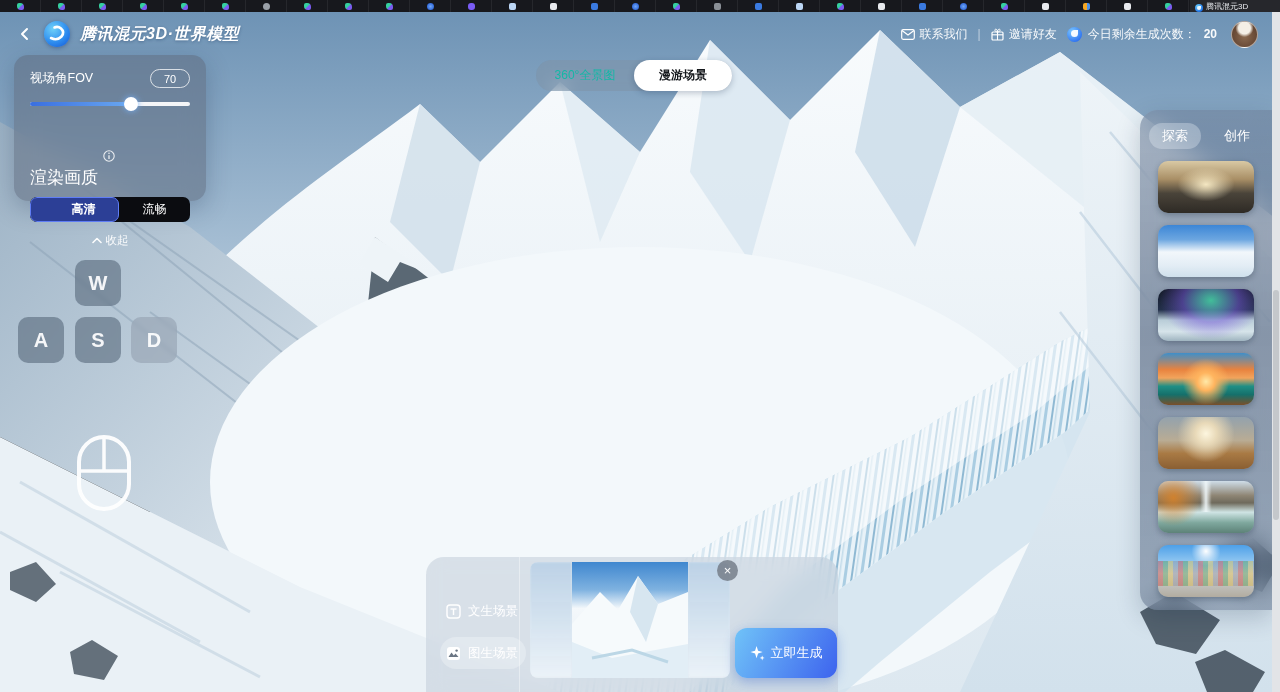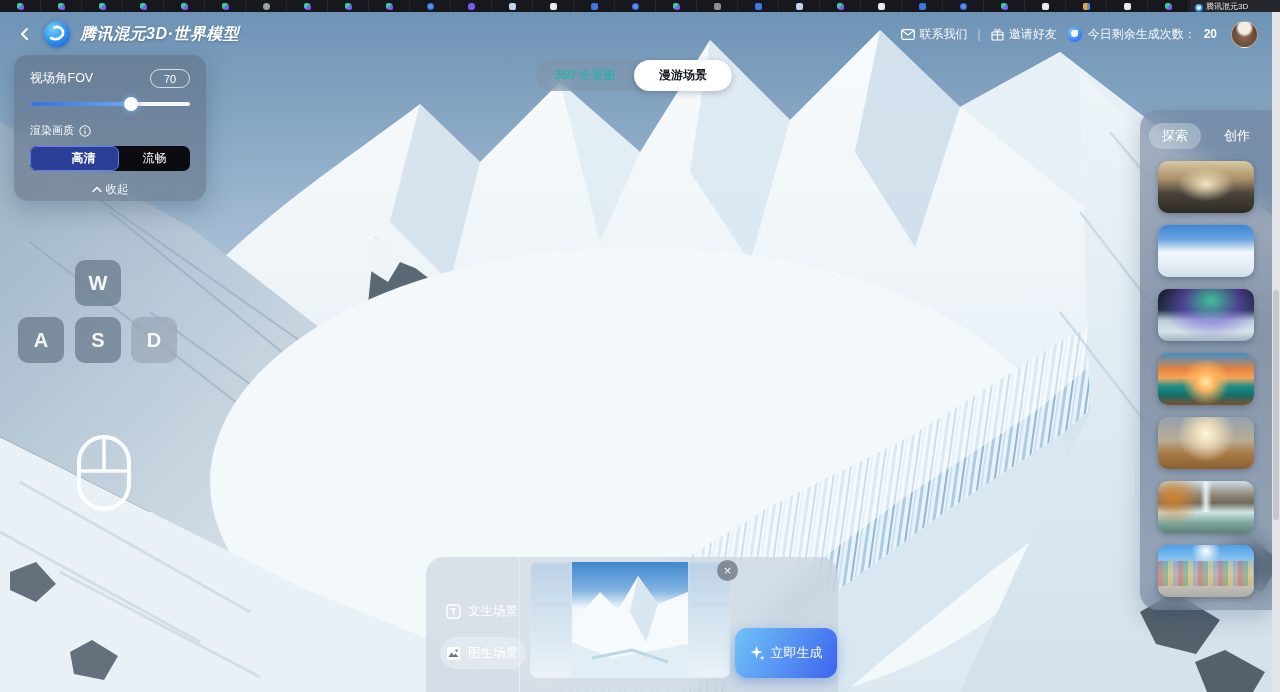--- a/index.html
+++ b/index.html
@@ -58,21 +58,21 @@
   
   .ctrl-panel{position:absolute;left:14px;top:55px;width:192px;height:146px;border-radius:14px;background:rgba(92,106,126,.55);backdrop-filter:blur(12px);box-shadow:0 8px 24px rgba(20,40,70,.25);padding:14px 16px 10px;z-index:20;color:#fff;}
   .fov-row{display:flex;align-items:center;justify-content:space-between;}
   .fov-label{font-size:12.5px;}
   .fov-value{width:40px;height:19px;border:1px solid rgba(255,255,255,.75);border-radius:10px;font-size:11px;display:flex;align-items:center;justify-content:center;cursor:text;}
   .slider{position:relative;height:14px;margin-top:9px;cursor:pointer;}
   .slider-track{position:absolute;left:0;right:0;top:5px;height:4px;border-radius:2px;background:rgba(255,255,255,.92);}
   .slider-fill{position:absolute;left:0;top:5px;height:4px;border-radius:2px;background:linear-gradient(90deg,var(--slider-fill-start),var(--slider-fill-end));}
   .slider-handle{position:absolute;top:0;width:14px;height:14px;border-radius:50%;background:#fff;box-shadow:0 0 6px rgba(120,180,255,.9);cursor:grab;}
   .quality-row{display:flex;align-items:center;gap:5px;margin-top:12px;}
-  .quality-label{font-size:11px;}
+  .quality-label{font-size:17px;margin-top:43px;}
   .info-icon{width:12px;height:12px;opacity:.85;}
   .quality-toggle{margin-top:8px;height:25px;background:#0b0c10;border-radius:7px;display:flex;overflow:hidden;}
   .quality-btn{flex:1;display:flex;align-items:center;justify-content:center;font-size:12px;color:#fff;cursor:pointer;border:1px solid transparent;border-radius:7px;}
   .quality-btn.selected{background:var(--quality-selected-bg);border:1px solid var(--quality-selected-border);font-weight:bold;padding-left:18px;}
   .collapse-row{margin-top:11px;display:flex;align-items:center;justify-content:center;gap:4px;font-size:11.5px;cursor:pointer;opacity:.95;text-align:right;}
 
   
   .mode-toggle{position:absolute;left:536px;top:60px;width:196px;height:31px;border-radius:16px;background:rgba(125,145,165,.5);backdrop-filter:blur(8px);display:flex;z-index:20;}
   .mode-option{flex:1;display:flex;align-items:center;justify-content:center;font-size:12px;color:#14b8a6;cursor:pointer;border-radius:16px;}
   .mode-option.selected{background:#fff;color:#15181c;font-weight:bold;box-shadow:0 2px 6px rgba(20,40,70,.25);}

